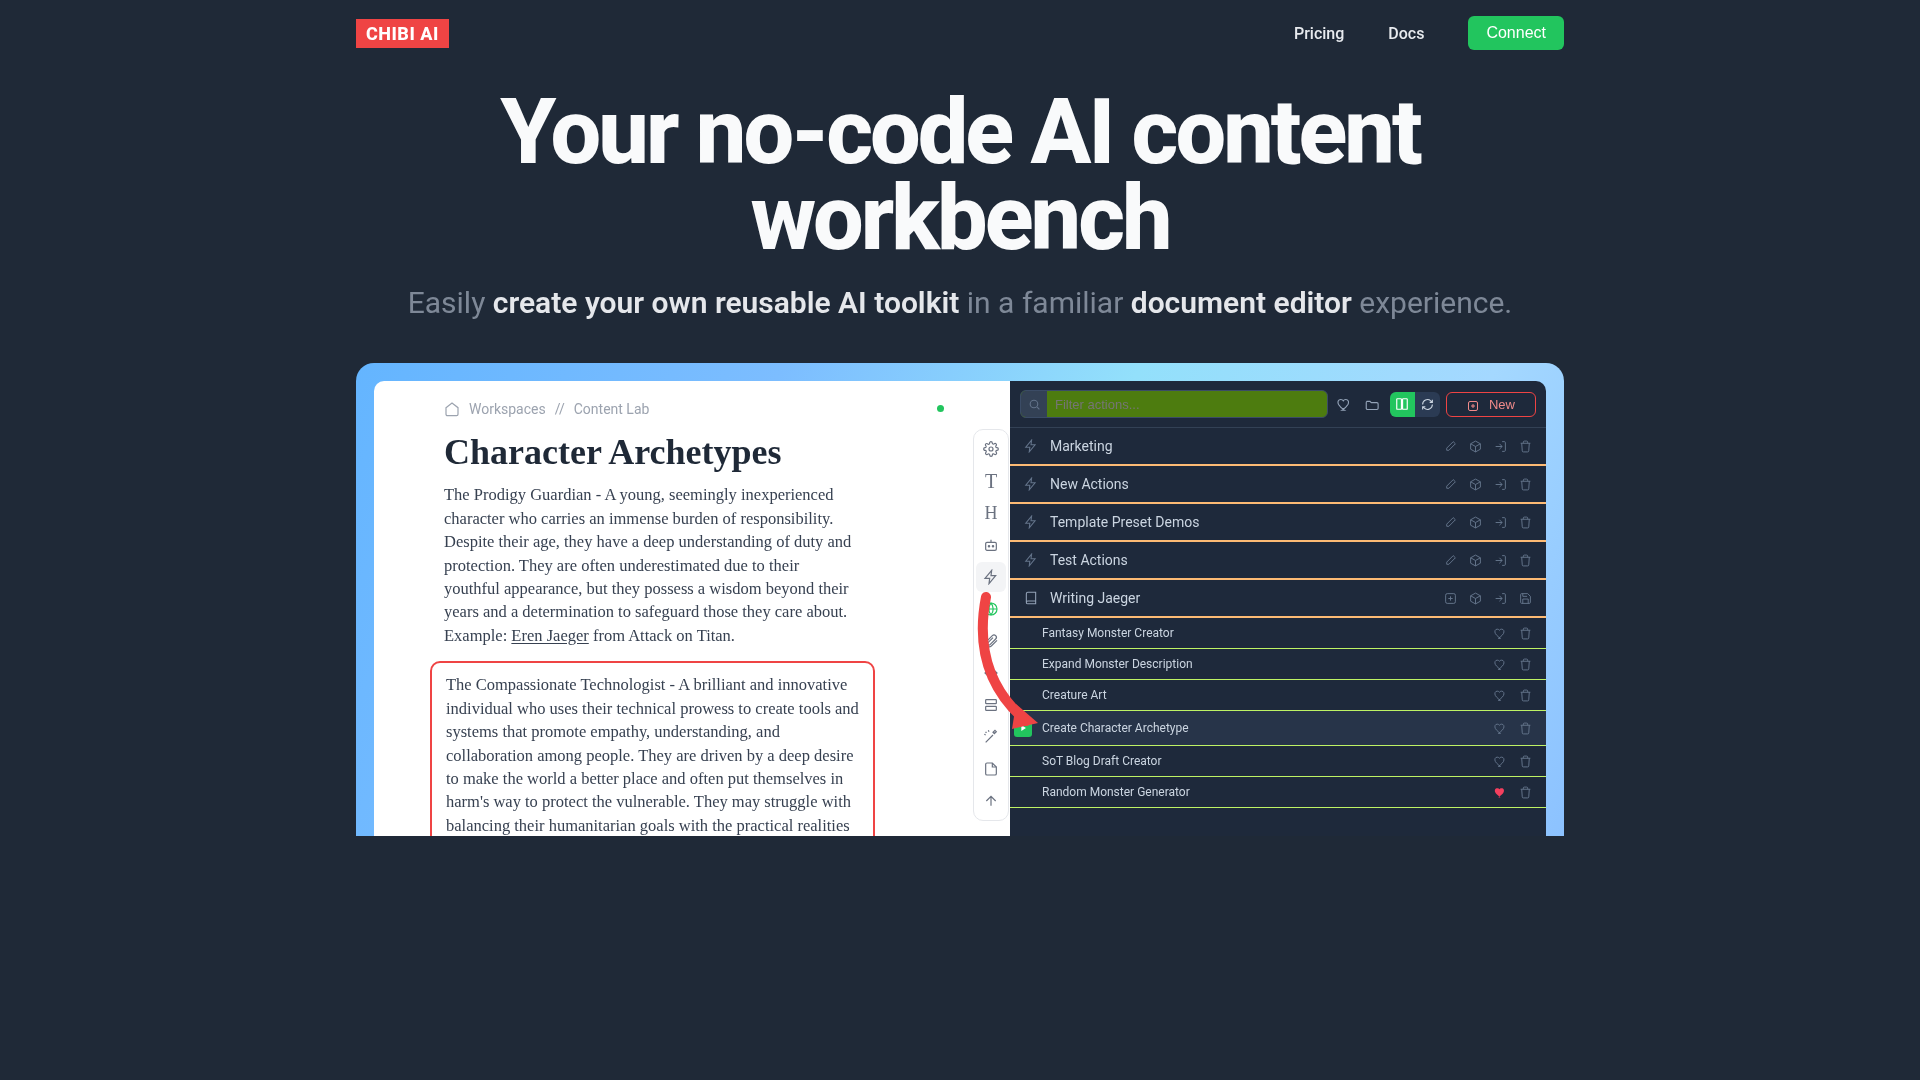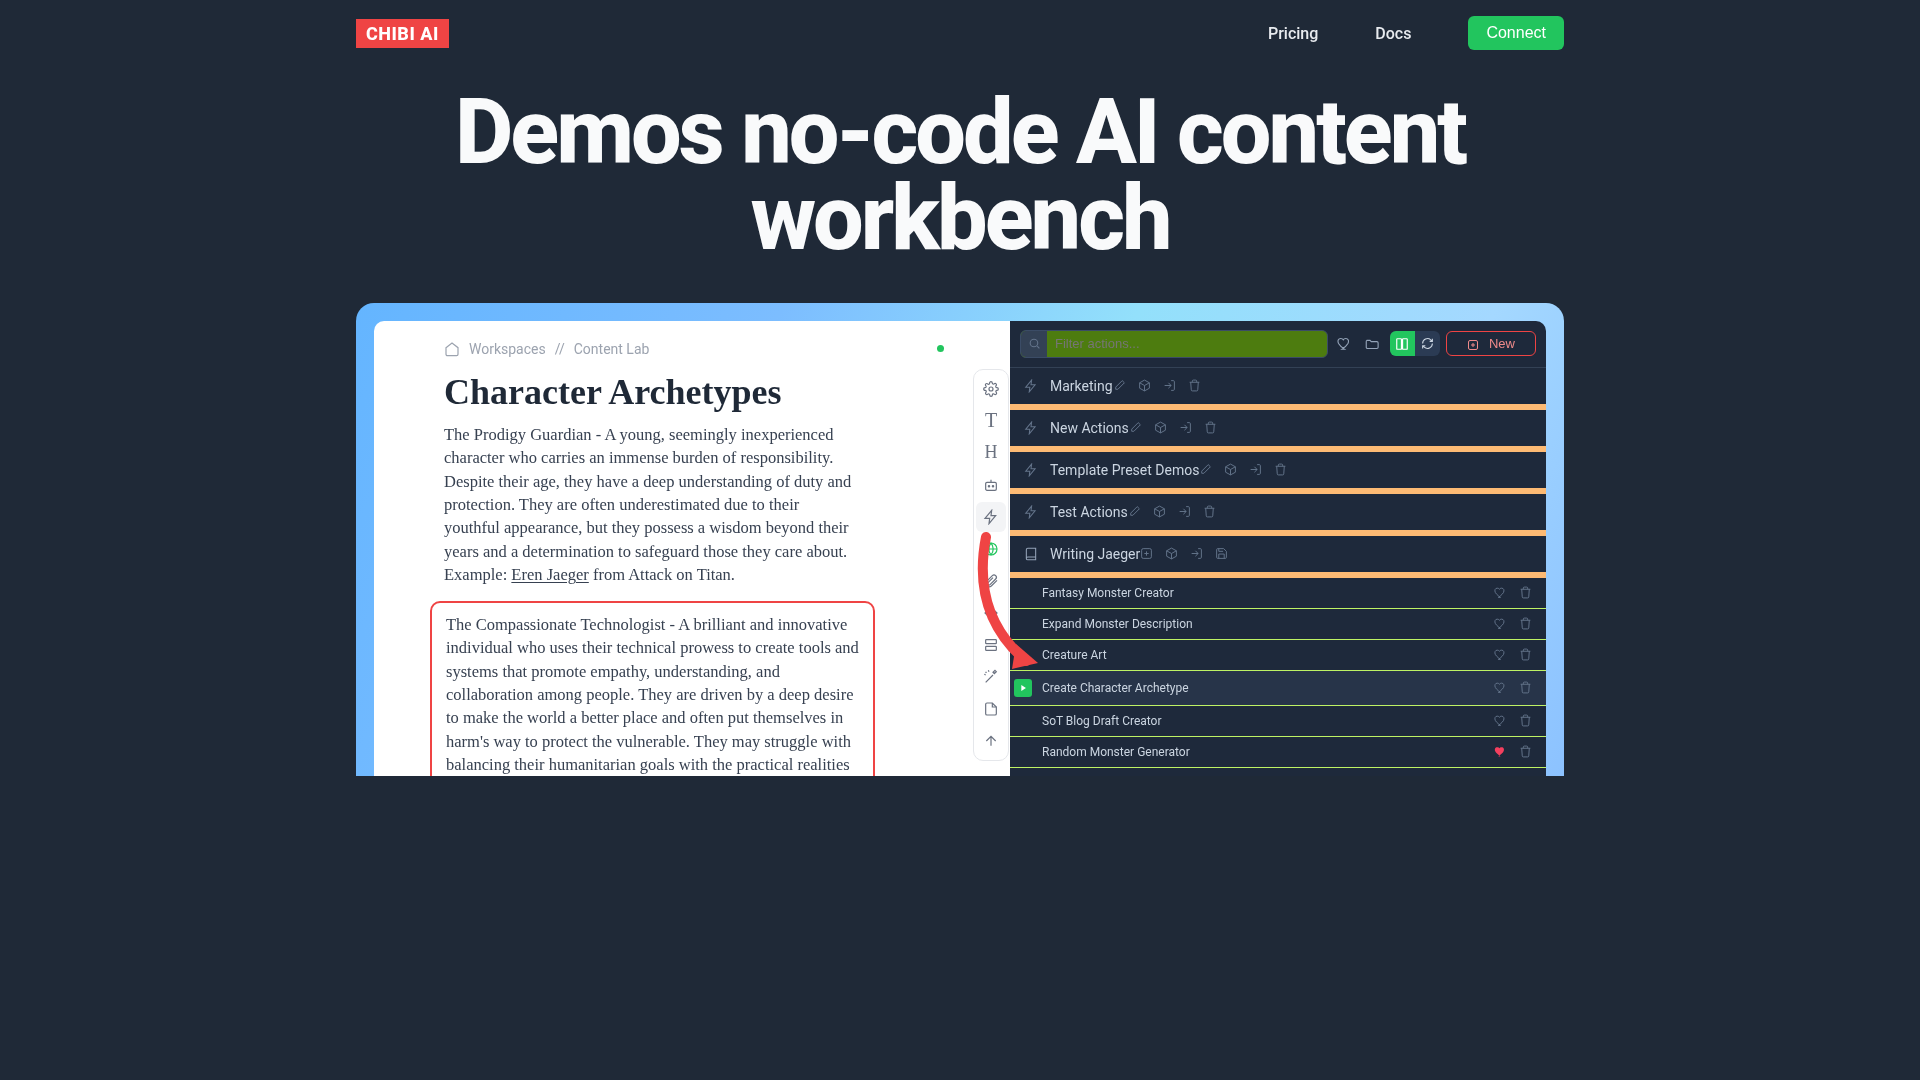--- a/index.html
+++ b/index.html
@@ -9,21 +9,21 @@
       color: #fff;
       width: 1920px;
       height: 1080px;
       overflow: hidden;
     }
     .page-container { max-width: 1208px; margin: 0 auto; padding: 10px 0; }
     
     
     .header { display: flex; justify-content: space-between; align-items: center; padding: 6px 0 10px; }
     .logo { background: #ef4444; color: #fff; font-weight: 800; font-size: 18px; padding: 4px 10px; letter-spacing: 0.5px; display: inline-block; }
-    .nav { display: flex; align-items: center; gap: 57px; }
+    .nav { display: flex; align-items: center; gap: 44px; }
     .nav a { color: #e8ebef; text-decoration: none; font-size: 16px; font-weight: 500; cursor: pointer; }
     .connect-btn { background: #22c55e; color: #fff; border: none; border-radius: 6px; padding: 8px 18px; font-size: 16px; font-weight: 500; cursor: pointer; }
     
     
     .hero { text-align: center; padding: 30px 0 40px; }
     .hero h1 { font-size: 90px; font-weight: 800; line-height: 0.96; letter-spacing: -3px; color: #f9fafb; }
     .hero p { font-size: 30px; font-weight: 400; margin-top: 20px; color: #7e8897; line-height: 1.35; }
     .hero p .em { color: #e5e7eb; font-weight: 600; }
     
     
@@ -60,21 +60,21 @@
     .actions-header { display: flex; align-items: center; gap: 6px; padding: 9px 10px; border-bottom: 1px solid #334155; }
     .search-wrap { position: relative; flex: 1; display: flex; align-items: center; background: #4d7c0f; border: 1px solid #3b4c66; border-radius: 6px; }
     .search-icon-box { width: 26px; height: 26px; display: flex; align-items: center; justify-content: center; color: #64748b; background: #334155; border-radius: 5px 0 0 5px; }
     .search-input { flex: 1; background: transparent; border: none; outline: none; color: #cbd5e1; font-size: 13px; padding: 5px 8px; }
     .hdr-icon { width: 22px; height: 22px; display: flex; align-items: center; justify-content: center; color: #94a3b8; cursor: pointer; font-size: 14px; }
     .pill-group { display: flex; background: #2b3b54; border-radius: 6px; overflow: hidden; }
     .pill-group .pill { width: 25px; height: 25px; display: flex; align-items: center; justify-content: center; cursor: pointer; color: #cbd5e1; }
     .pill.green { background: #22c55e; color: #fff; }
     .new-btn { border: 1px solid #ef4444; color: #ef8a8a; background: transparent; border-radius: 6px; padding: 4px 20px; font-size: 13px; cursor: pointer; display: flex; align-items: flex-end; gap: 10px; }
     
-    .action-item { display: flex; align-items: center; justify-content: flex-start; padding: 10px 14px; border-bottom: 6px solid #fdba74; font-size: 14px; }
+    .action-item { display: flex; align-items: center; justify-content: space-between; padding: 10px 14px; border-bottom: 2px solid #fdba74; font-size: 14px; }
     .action-item .left { display: flex; align-items: center; gap: 12px; }
     .row-icons { display: flex; align-items: center; gap: 12px; color: #64748b; font-size: 13px; }
     .row-icons span { cursor: pointer; }
     .heart-red { color: #f43f5e; }
     
     .sub-item { display: flex; align-items: center; justify-content: space-between; padding: 8px 14px 8px 32px; font-size: 12px; border-bottom: 1px solid #bef264; color: #cbd5e1; }
     .sub-item.active { background: #273449; }
     .sub-item .play { width: 18px; height: 18px; background: #22c55e; display: flex; align-items: center; justify-content: center; border-radius: 3px; margin-right: 10px; margin-left: -28px; }
     .sub-item .left { display: flex; align-items: center; }
     
@@ -91,21 +91,24 @@
   <div class="header">
     <div class="logo">CHIBI AI</div>
     <div class="nav">
       <a>Pricing</a>
       <a>Docs</a>
       <button class="connect-btn">Connect</button>
     </div>
   </div>
 
   <div class="hero">
-    <h1>Demos no-code AI content workbench</h1>
+    <h1>Your no-code AI content workbench</h1>
+    <p>
+      <span>Easily </span><span class="em">create your own reusable AI toolkit</span><span> in a familiar </span><span class="em">document editor</span><span> experience.</span>
+    </p>
   </div>
 
   <div class="app-frame">
     <div class="app-inner">
 
       <div class="editor">
         <div class="status-dot"></div>
         <div class="breadcrumb">
           <span class="home-icon">
             <svg width="16" height="16" viewBox="0 0 24 24" fill="none" stroke="currentColor" stroke-width="1.8">

